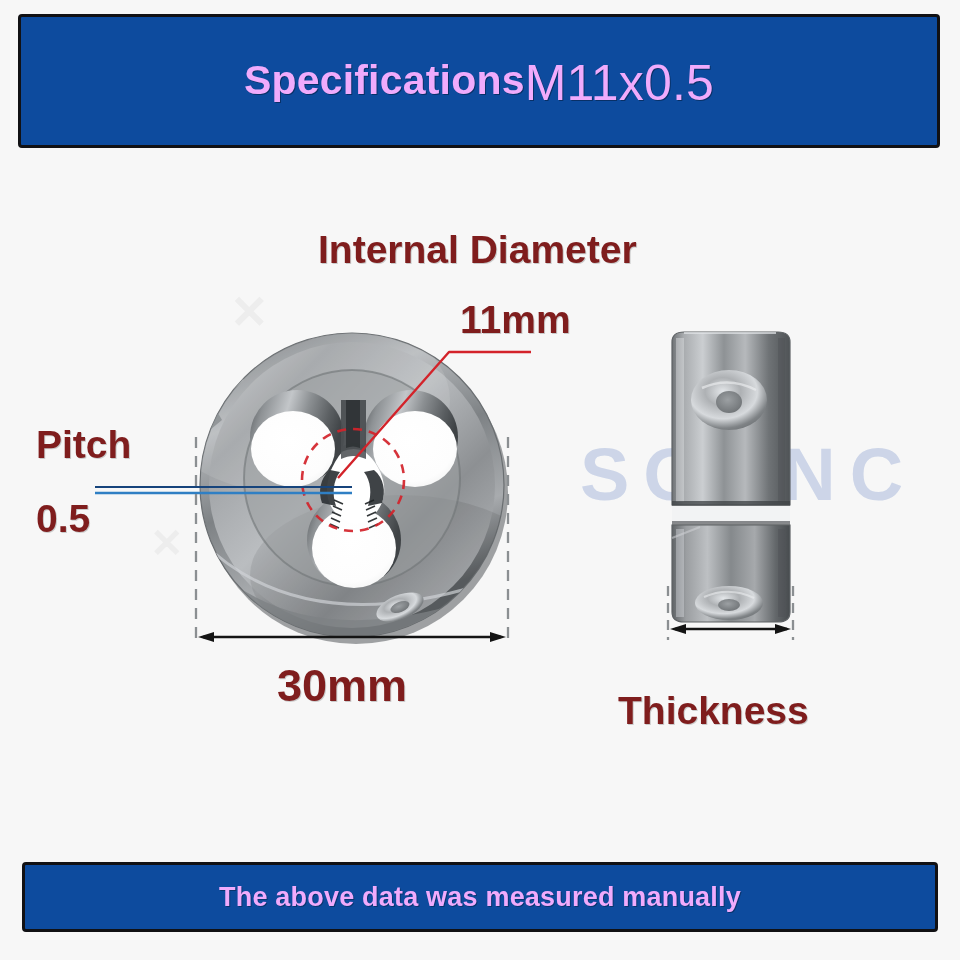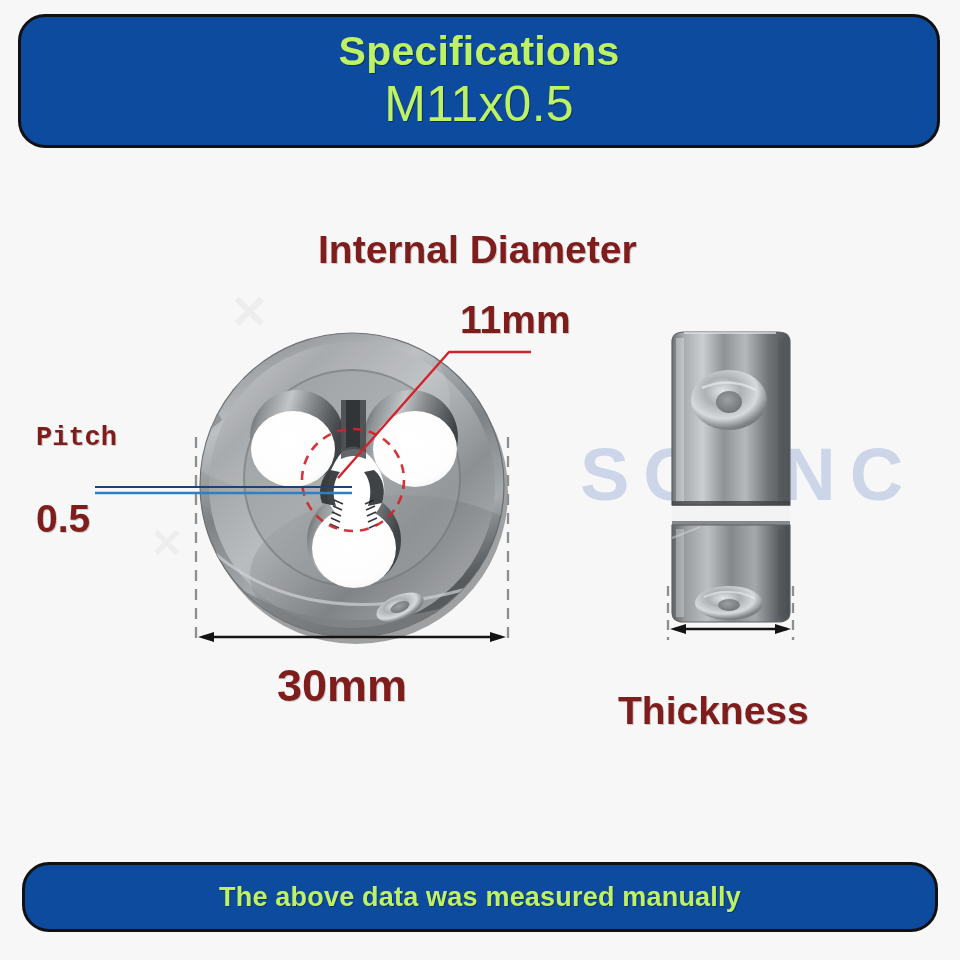--- a/index.html
+++ b/index.html
@@ -11,26 +11,25 @@
     overflow:hidden;
     position:relative;
   }
   #stage{position:absolute;inset:0;width:960px;height:960px;}
 
   
   .banner{
     position:absolute;
     background:#0d4b9e;
     border:3px solid #111114;
-    border-radius:27px;
+    border-radius:4px;
     box-sizing:border-box;
-    color:#bef264;
+    color:#f0abfc;
     text-align:center;
     display:flex;
-    flex-direction:column;
     align-items:center;
     justify-content:center;
     letter-spacing:.2px;
   }
   #header-banner{left:18px;top:14px;width:922px;height:134px;}
   #header-title{
     font-size:41px;font-weight:bold;line-height:1.05;
     text-shadow:1px 1px 0 rgba(0,0,0,.35);
   }
   #header-spec{
@@ -58,21 +57,21 @@
   
   .dim-label{
     position:absolute;
     color:#7f1d1d;
     font-weight:bold;
     white-space:nowrap;
     text-shadow:1px 1px 0 rgba(0,0,0,.18);
   }
   #label-internal-diameter{left:318px;top:228px;font-size:39px;}
   #label-internal-value{left:460px;top:298px;font-size:39px;}
-  #label-pitch{left:36px;top:423px;font-size:27px;font-family:Liberation Mono, monospace;}
+  #label-pitch{left:36px;top:423px;font-size:39px;}
   #label-pitch-value{left:36px;top:497px;font-size:39px;}
   #label-external-value{left:277px;top:660px;font-size:45px;}
   #label-external-diameter{left:147px;top:717px;font-size:39px;}
   #label-thickness{left:618px;top:689px;font-size:39px;}
 
   
   #art{position:absolute;left:0;top:0;width:960px;height:960px;}
 </style>
 </head>
 <body>

